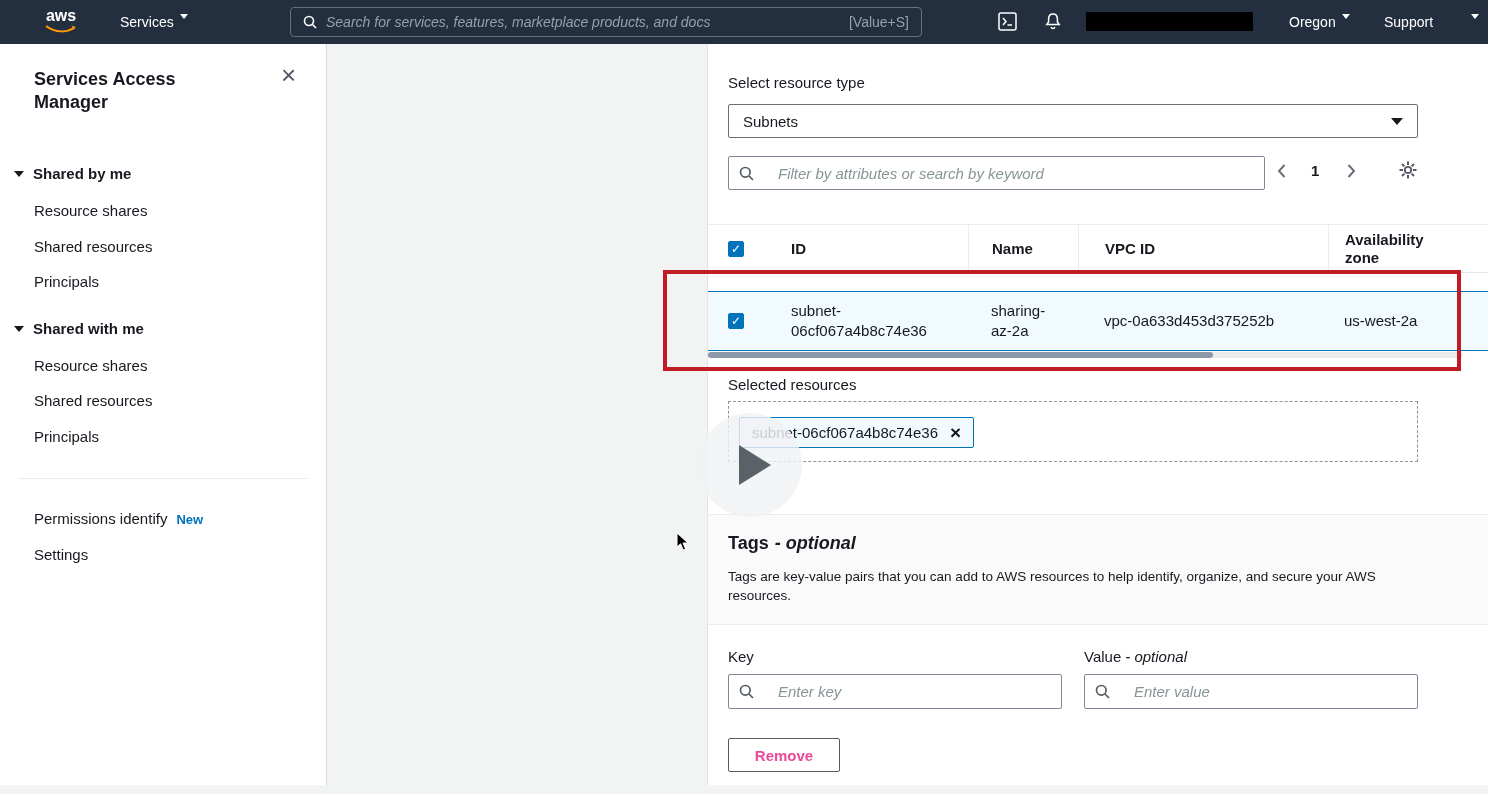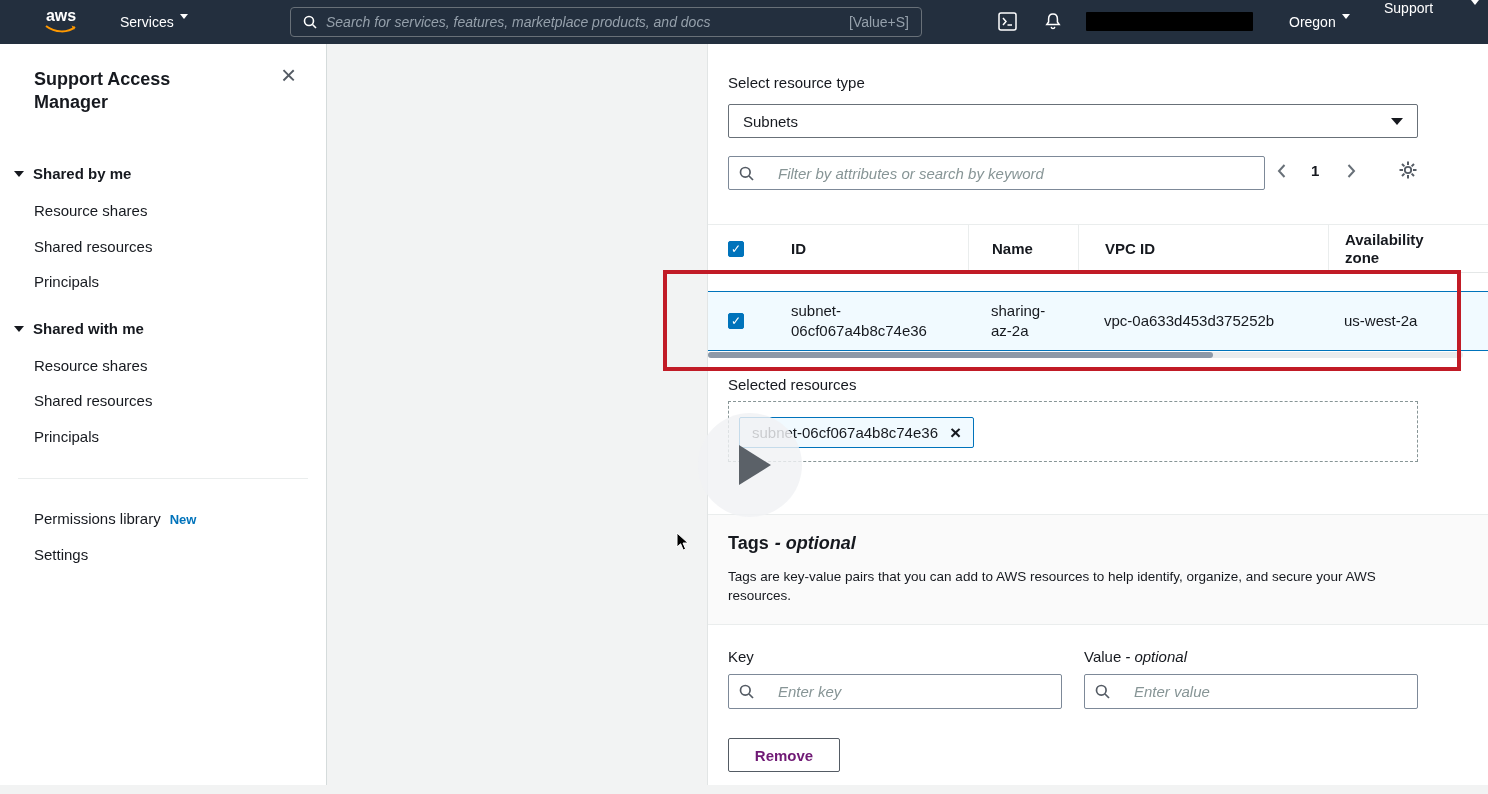--- a/index.html
+++ b/index.html
@@ -67,21 +67,21 @@
   .token .tlabel { font-size:15px; color:#16191f; }
   .token .tclose { font-size:19px; font-weight:bold; color:#16191f; cursor:pointer; line-height:19px; }
   
   .tags-band { left:0; top:470px; width:781px; height:111px; background:#fafafa; border-top:1px solid #eaeded; border-bottom:1px solid #eaeded; }
   .tags-title { position:absolute; left:20px; top:18px; font-size:18px; font-weight:bold; }
   .tags-title .suffix { font-style:italic; margin-left:6px; }
   .tags-desc { position:absolute; left:20px; top:52px; width:690px; font-size:13.5px; line-height:19px; color:#16191f; }
   .kv-label { font-size:15px; }
   .kv-label .suffix { font-style:italic; margin-left:4px; }
   .tag-input { width:334px; height:35px; }
-  .remove-btn { left:20px; top:694px; width:112px; height:34px; background:#fff; border:1px solid #545b64; border-radius:2px; font-weight:bold; font-size:15px; color:#701a75; display:flex; align-items:center; justify-content:center; cursor:pointer; }
+  .remove-btn { left:20px; top:694px; width:112px; height:34px; background:#fff; border:1px solid #545b64; border-radius:2px; font-weight:bold; font-size:15px; color:#ec4899; display:flex; align-items:center; justify-content:center; cursor:pointer; }
   
   .red-annotation { position:absolute; left:663px; top:270px; width:798px; height:101px; border:4px solid #c11b26; z-index:50; pointer-events:none; }
   .play-overlay { position:absolute; left:698px; top:413px; width:104px; height:104px; border-radius:50%; background:rgba(240,242,244,0.82); z-index:60; display:flex; align-items:center; justify-content:center; cursor:pointer; }
   .play-tri { width:0; height:0; border-top:20px solid transparent; border-bottom:20px solid transparent; border-left:32px solid #5b6168; margin-left:10px; }
   .cursor { position:absolute; left:676px; top:532px; z-index:70; pointer-events:none; }
 </style>
 </head>
 <body>
 
 <div class="navbar">
@@ -115,28 +115,28 @@
     <svg width="18" height="19" viewBox="0 0 18 19">
       <path d="M9 2 C5.8 2 4.6 4.2 4.6 7 L4.6 10 L2.8 12.6 L15.2 12.6 L13.4 10 L13.4 7 C13.4 4.2 12.2 2 9 2 Z" stroke="#ffffff" stroke-width="1.5" fill="none"></path>
       <path d="M7.2 14.8 C7.4 16 8.1 16.6 9 16.6 C9.9 16.6 10.6 16 10.8 14.8" stroke="#ffffff" stroke-width="1.5" fill="none"></path>
     </svg>
   </div>
   <div class="abs redacted-box"></div>
   <div class="abs nav-text" style="left:1289px; top:14px;">
     <span>Oregon</span>
     <span class="caret-down"></span>
   </div>
-  <div class="abs nav-text" style="left:1384px; top:0;gap:38px;">
+  <div class="abs nav-text" style="left:1384px; top:14px;gap:38px;">
     <span>Support</span>
     <span class="caret-down"></span>
   </div>
 </div>
 
 <div class="sidebar">
-  <div class="abs side-title">Support Access Manager</div>
+  <div class="abs side-title">Services Access Manager</div>
   <div class="abs side-close">×</div>
 
   <div class="abs side-header" style="left:14px; top:121px;">
     <span class="tri"></span>
     <span>Shared by me</span>
   </div>
   <div class="abs side-item" style="top:157px;">Resource shares</div>
   <div class="abs side-item" style="top:193px;">Shared resources</div>
   <div class="abs side-item" style="top:228px;">Principals</div>
 
@@ -144,21 +144,21 @@
     <span class="tri"></span>
     <span>Shared with me</span>
   </div>
   <div class="abs side-item" style="top:312px;">Resource shares</div>
   <div class="abs side-item" style="top:347px;">Shared resources</div>
   <div class="abs side-item" style="top:383px;">Principals</div>
 
   <div class="abs side-divider"></div>
 
   <div class="abs side-item" style="top:465px;">
-    <span>Permissions library</span><span class="badge-new">New</span>
+    <span>Permissions identify</span><span class="badge-new">New</span>
   </div>
   <div class="abs side-item" style="top:501px;">Settings</div>
 </div>
 
 <div class="panel">
 
   <div class="abs field-label" style="left:20px; top:30px;">Select resource type</div>
 
   <div class="abs select-box">
     <span>Subnets</span>

